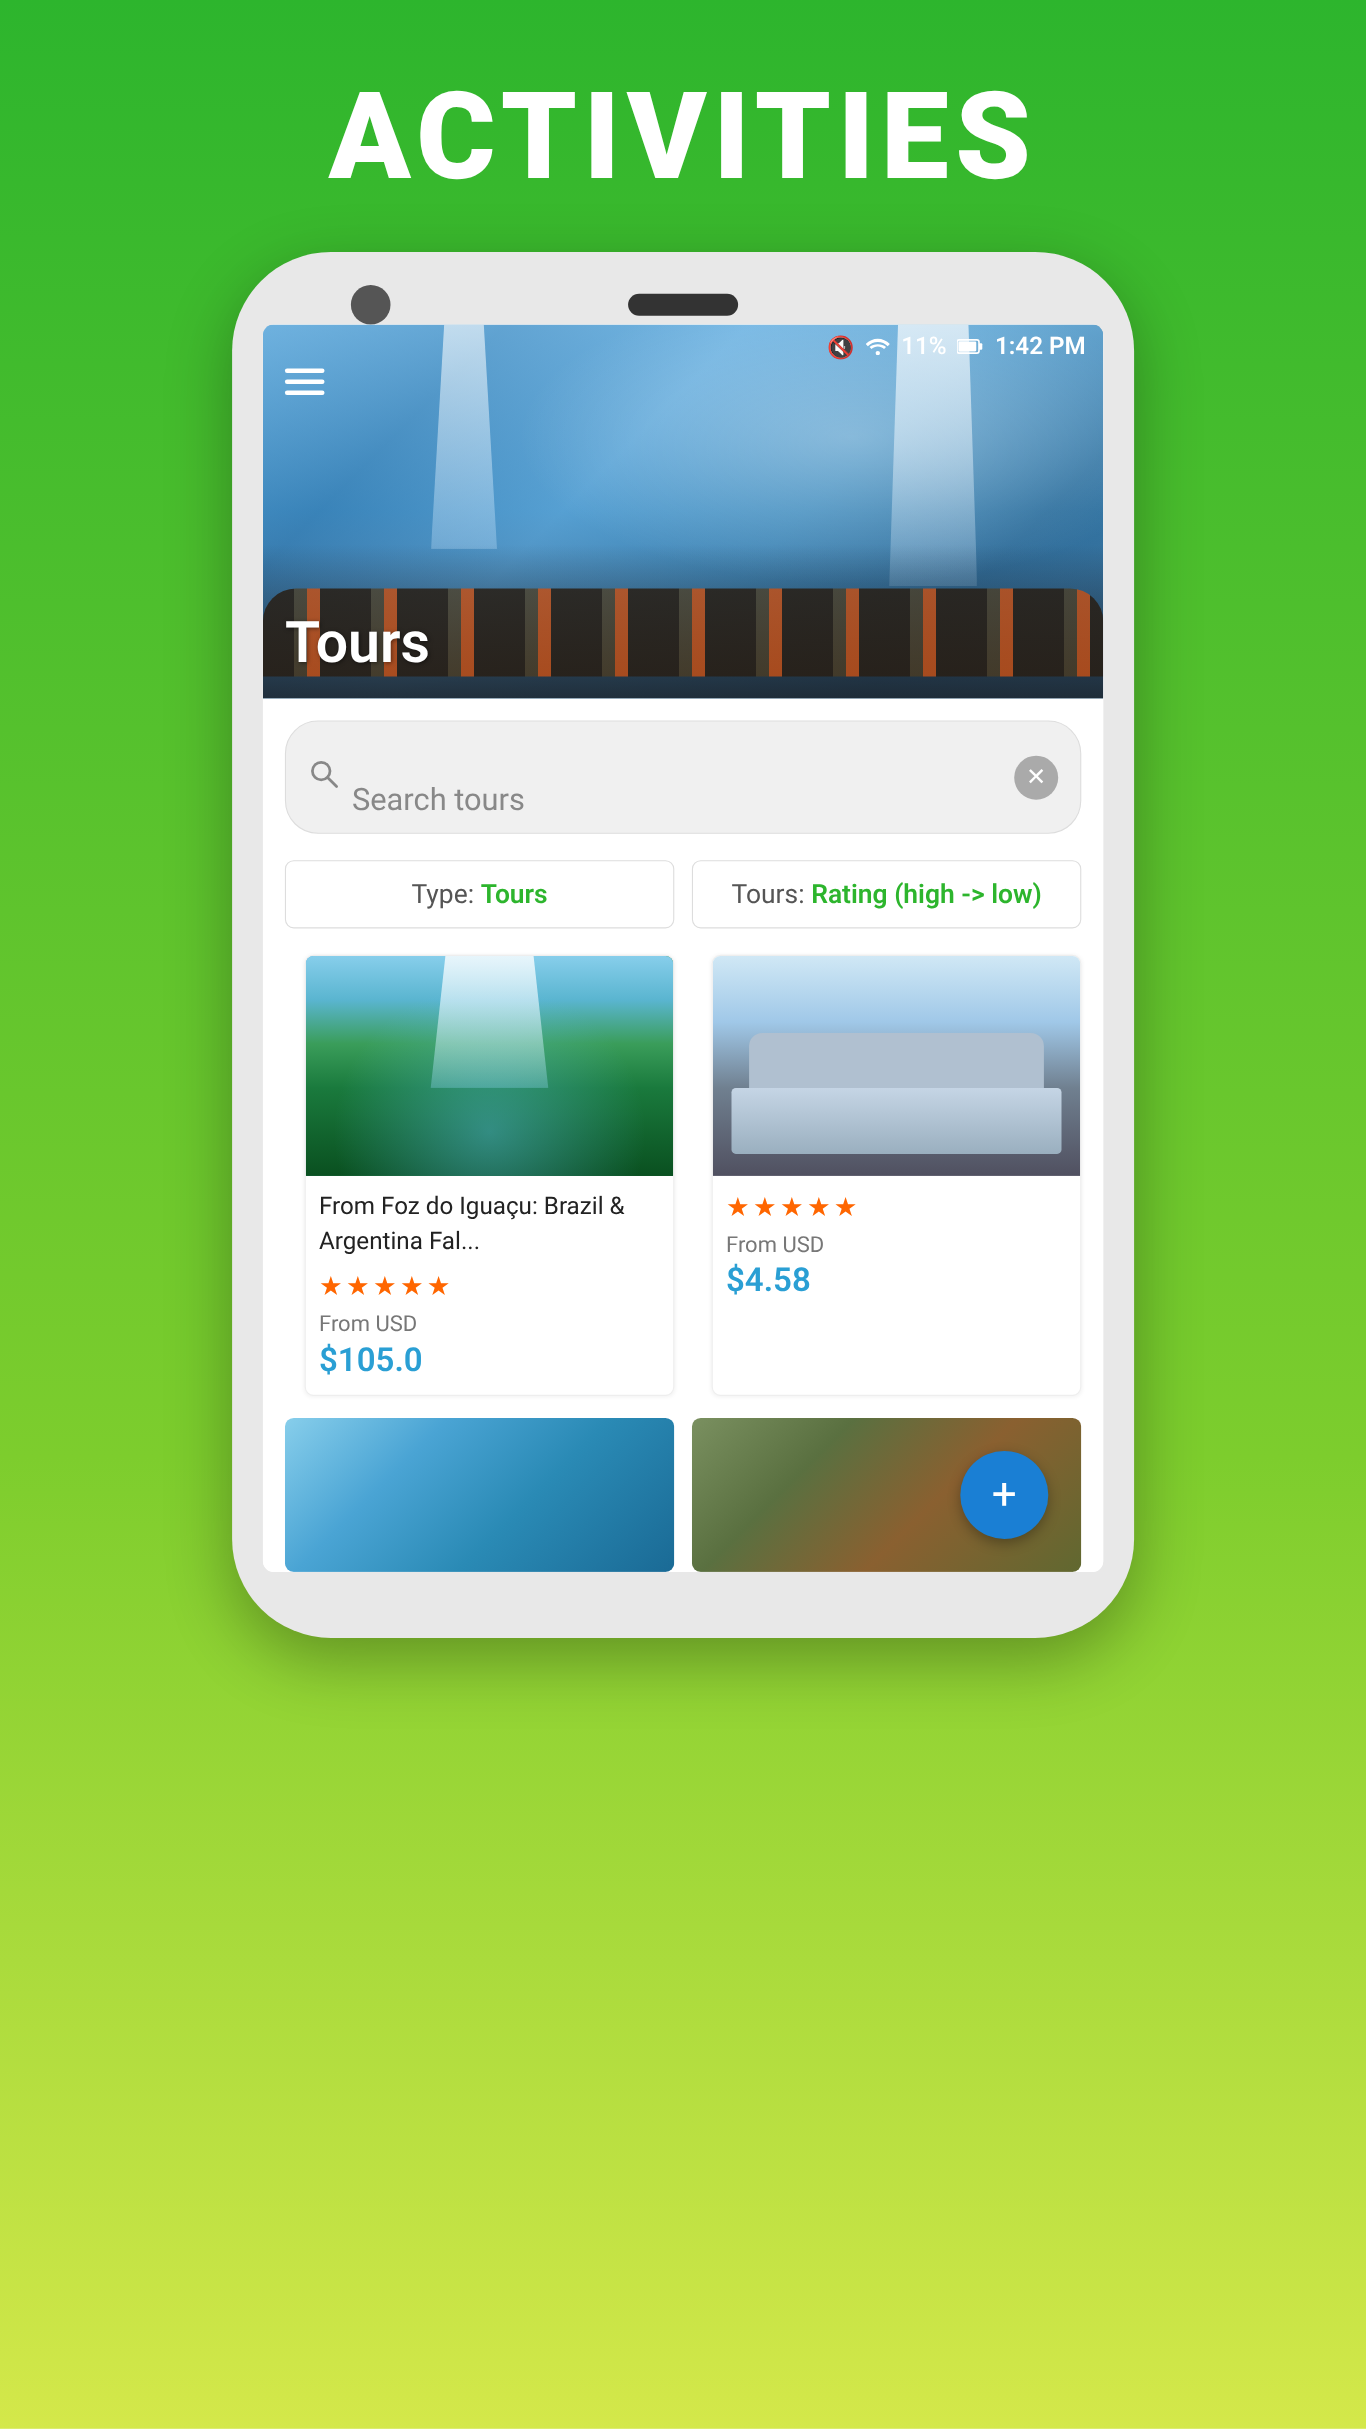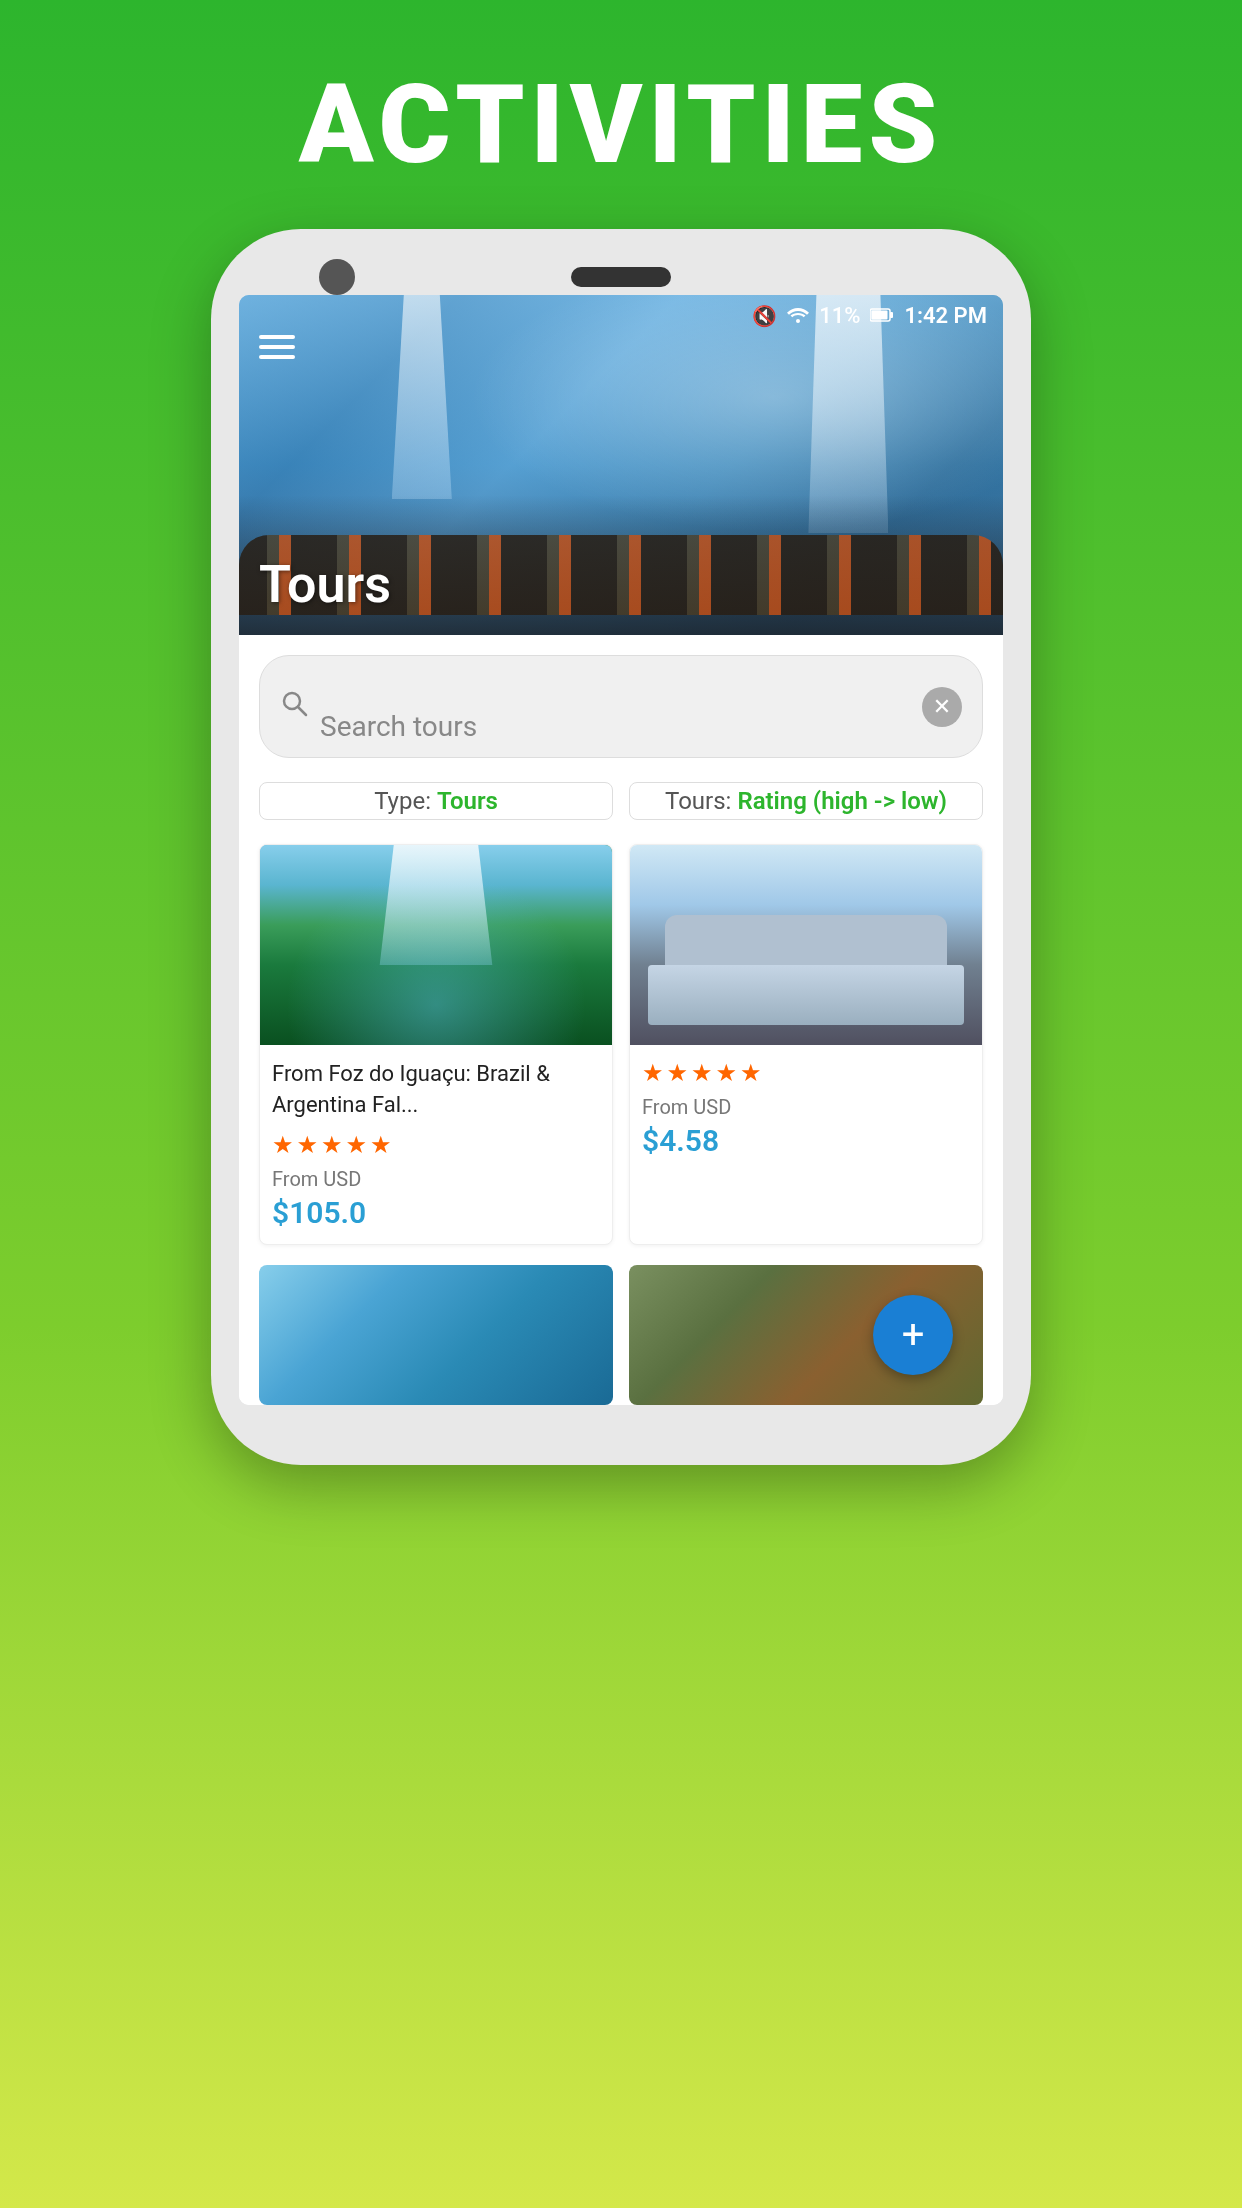--- a/index.html
+++ b/index.html
@@ -252,21 +252,21 @@
       display: flex;
       gap: 16px;
       padding: 14px 20px;
       background: white;
     }
 
     .filter-btn {
       flex: 1;
       border: 1.5px solid #ddd;
       border-radius: 8px;
-      padding: 4px 12px;
+      padding: 16px 12px;
       display: flex;
       align-items: center;
       justify-content: center;
       gap: 6px;
       background: white;
       cursor: pointer;
     }
 
     .filter-label {
       color: #555;
@@ -286,20 +286,21 @@
       padding: 10px 20px 20px;
       background: white;
     }
 
     .tour-card {
       border-radius: 8px;
       overflow: hidden;
       border: 1px solid #eee;
       background: white;
       box-shadow: 0 1px 4px rgba(0,0,0,0.06);
+      margin-left: 18px;
     }
 
     
     .tour-img-falls {
       width: 100%;
       height: 200px;
       background: linear-gradient(135deg, #5ab5e0 0%, #2a8ab5 30%, #3daa5d 50%, #1a7a3d 70%, #0a5a2d 100%);
       position: relative;
       overflow: hidden;
     }

